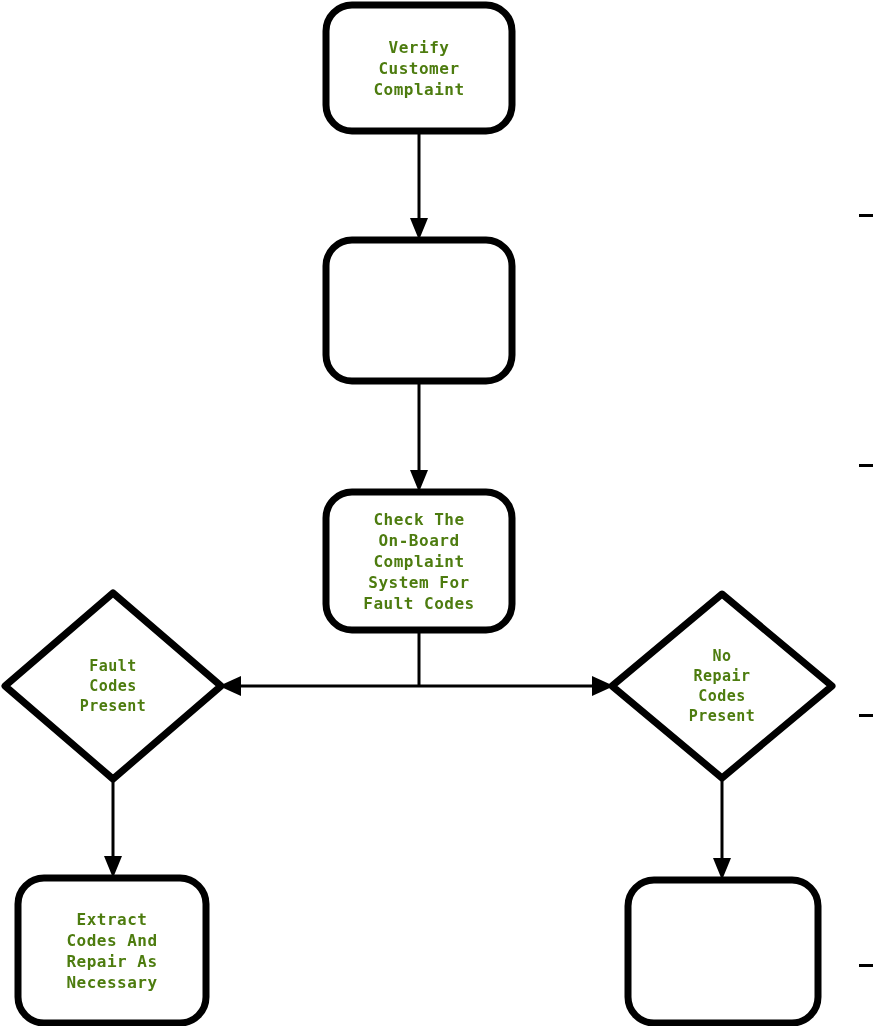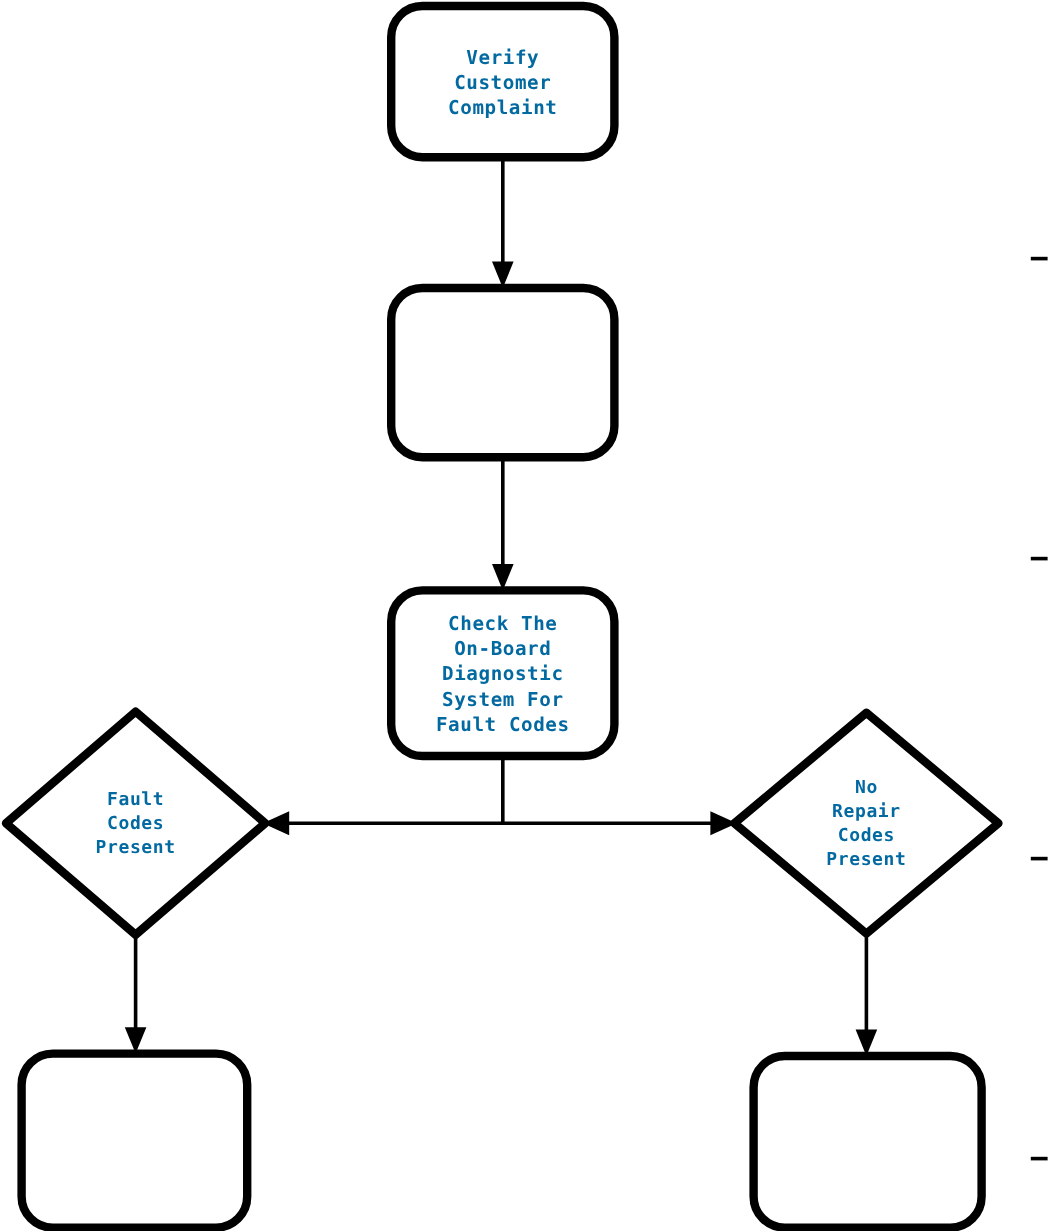--- a/index.html
+++ b/index.html
@@ -27,21 +27,21 @@
   }
   .node-label {
     position: absolute;
     display: flex;
     flex-direction: column;
     align-items: center;
     justify-content: center;
     text-align: center;
     font-family: "DejaVu Sans Mono", monospace;
     font-weight: bold;
-    color: #0369a1;
+    color: #4d7c0f;
     white-space: pre;
     pointer-events: none;
     letter-spacing: 0.5px;
   }
   .label-process {
     font-size: 16px;
     line-height: 21px;
   }
   .label-decision {
     font-size: 15px;
@@ -116,33 +116,37 @@
     </g>
   </svg>
 
   <div class="node-label label-process" style="left:326px; top:5px; width:186px; height:126px;">Verify
 Customer
 Complaint</div>
 
 
   <div class="node-label label-process" style="left:326px; top:492px; width:186px; height:138px;">Check The
 On-Board
-Diagnostic
+Complaint
 System For
 Fault Codes</div>
 
   <div class="node-label label-decision" style="left:33px; top:630px; width:160px; height:112px;">Fault
 Codes
 Present</div>
 
   <div class="node-label label-decision" style="left:642px; top:628px; width:160px; height:116px;">No
 Repair
 Codes
 Present</div>
 
+  <div class="node-label label-process" style="left:18px; top:878px; width:188px; height:145px;">Extract
+Codes And
+Repair As
+Necessary</div>
 
 
   <div class="tick-mark" style="left:859px; top:214px; width:14px; height:3px;"></div>
   <div class="tick-mark" style="left:859px; top:464px; width:14px; height:3px;"></div>
   <div class="tick-mark" style="left:859px; top:714px; width:14px; height:3px;"></div>
   <div class="tick-mark" style="left:859px; top:964px; width:14px; height:3px;"></div>
 
 </div>
 
 </body></html>

